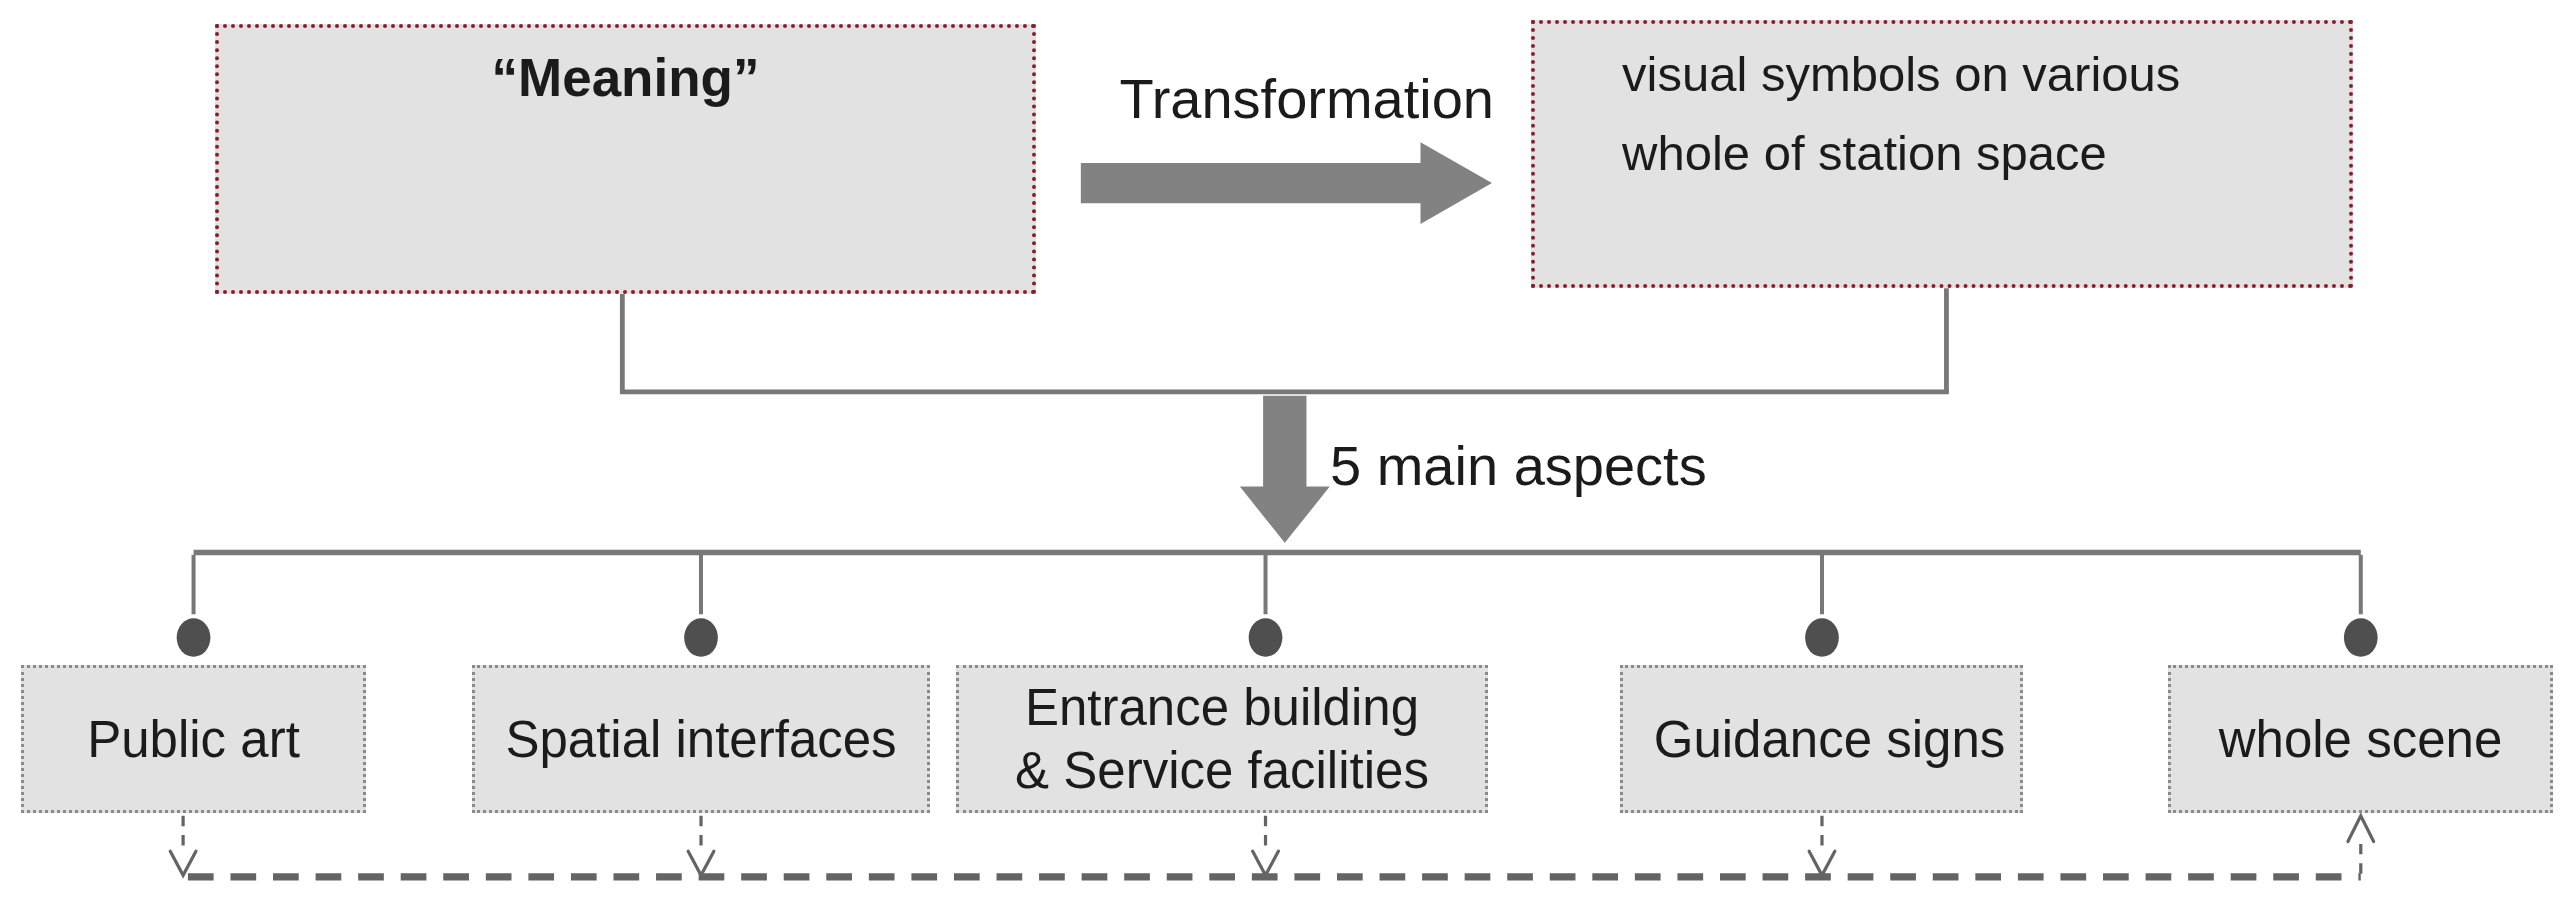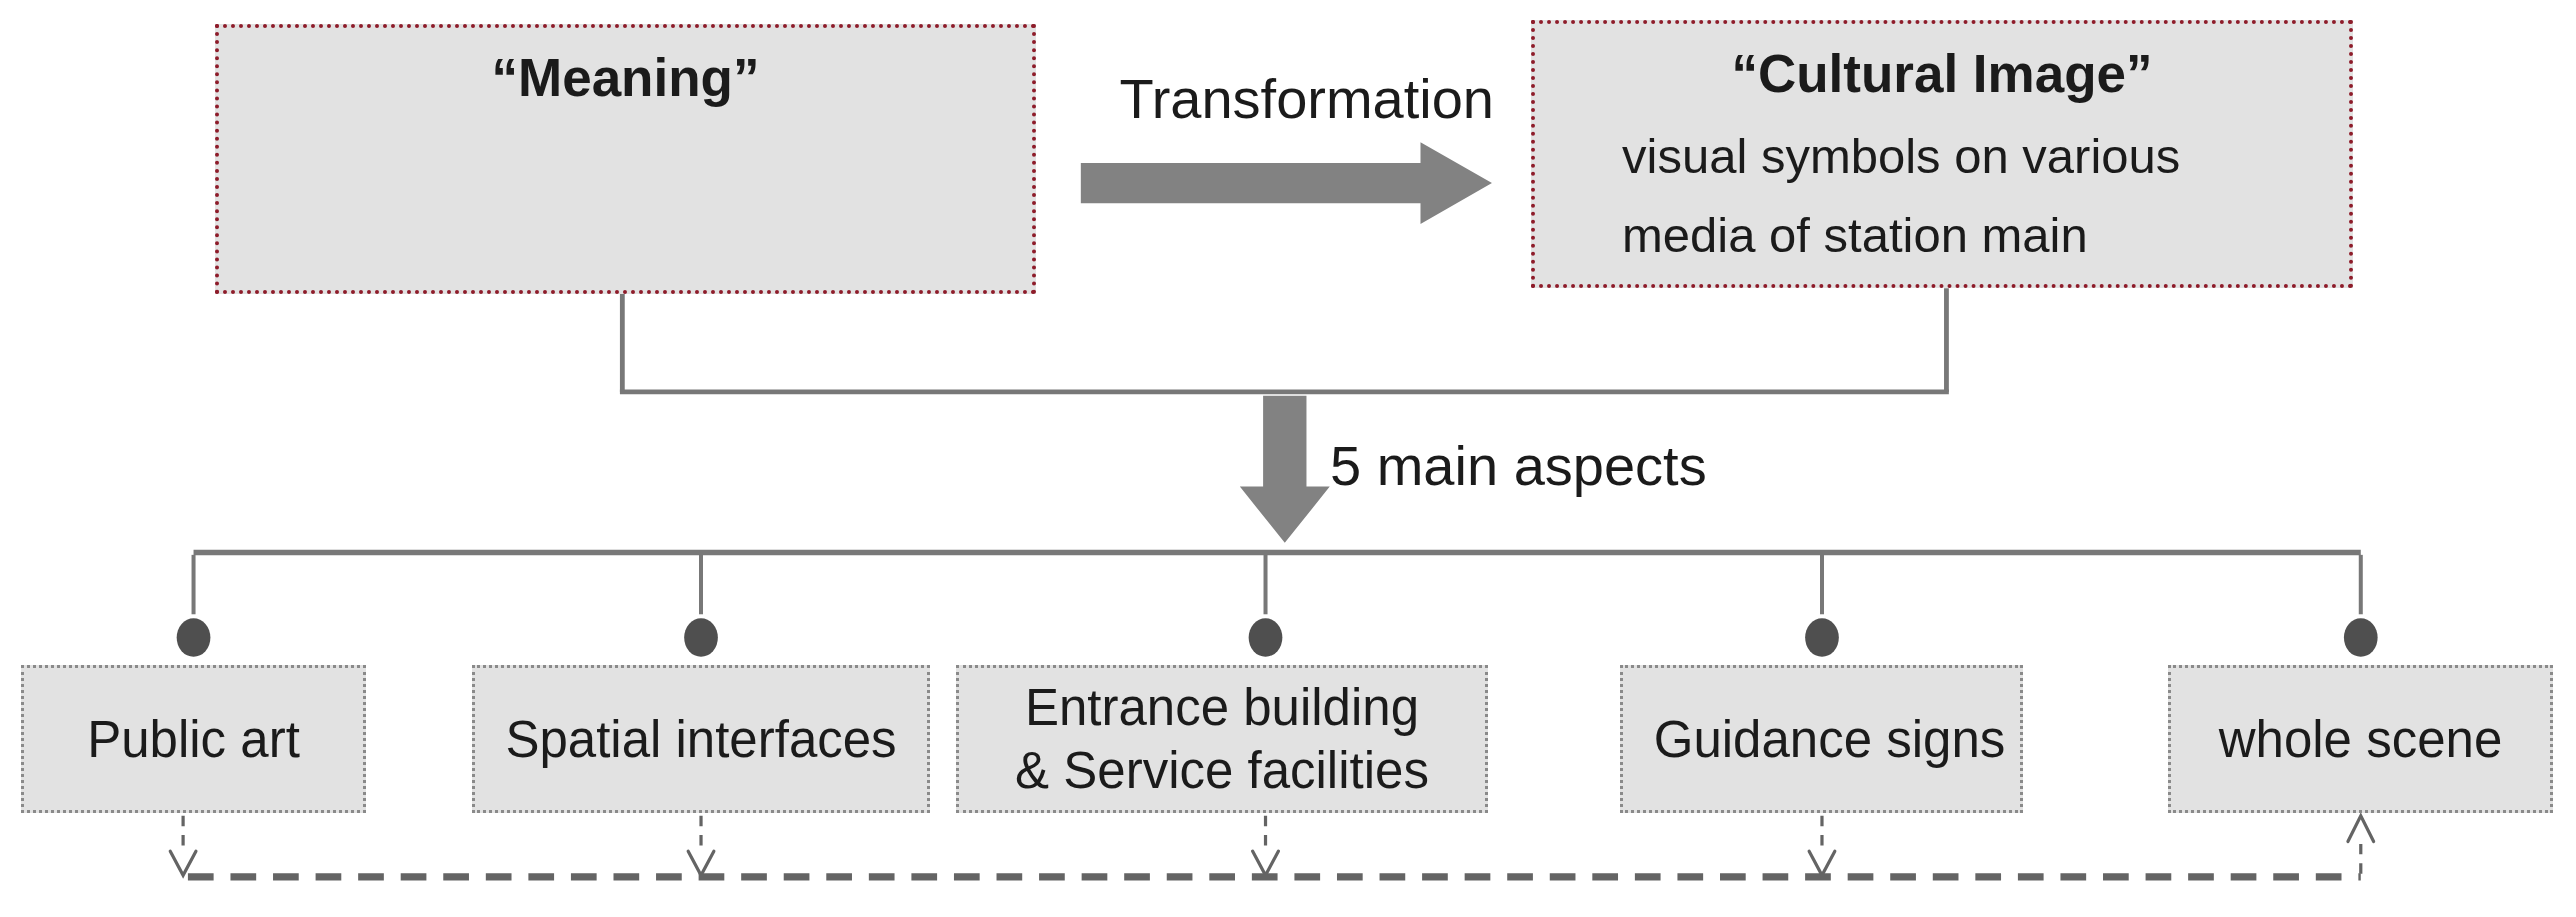--- a/index.html
+++ b/index.html
@@ -151,24 +151,23 @@
     <polyline class="chev" points="2924,1048 2940,1016 2956,1048"></polyline>
   </svg>
 
   <div class="tbox" id="meaning-box">
     <span class="title">“Meaning”</span>
   </div>
 
   <div class="biglabel" id="transformation-label">Transformation</div>
 
   <div class="tbox" id="cultural-box">
-    <span class="title">“Cultural Image”</span>
     <div class="bodytext">
       <span class="bodyline">visual symbols on various</span>
-      <span class="bodyline">media of station main</span>
+      <span class="bodyline">whole of station space</span>
     </div>
   </div>
 
   <div class="biglabel" id="aspects-label">5 main aspects</div>
 
   <div class="abox" id="aspect-box-0">
     <span>Public art</span>
   </div>
   <div class="abox" id="aspect-box-1">
     <span>Spatial interfaces</span>

